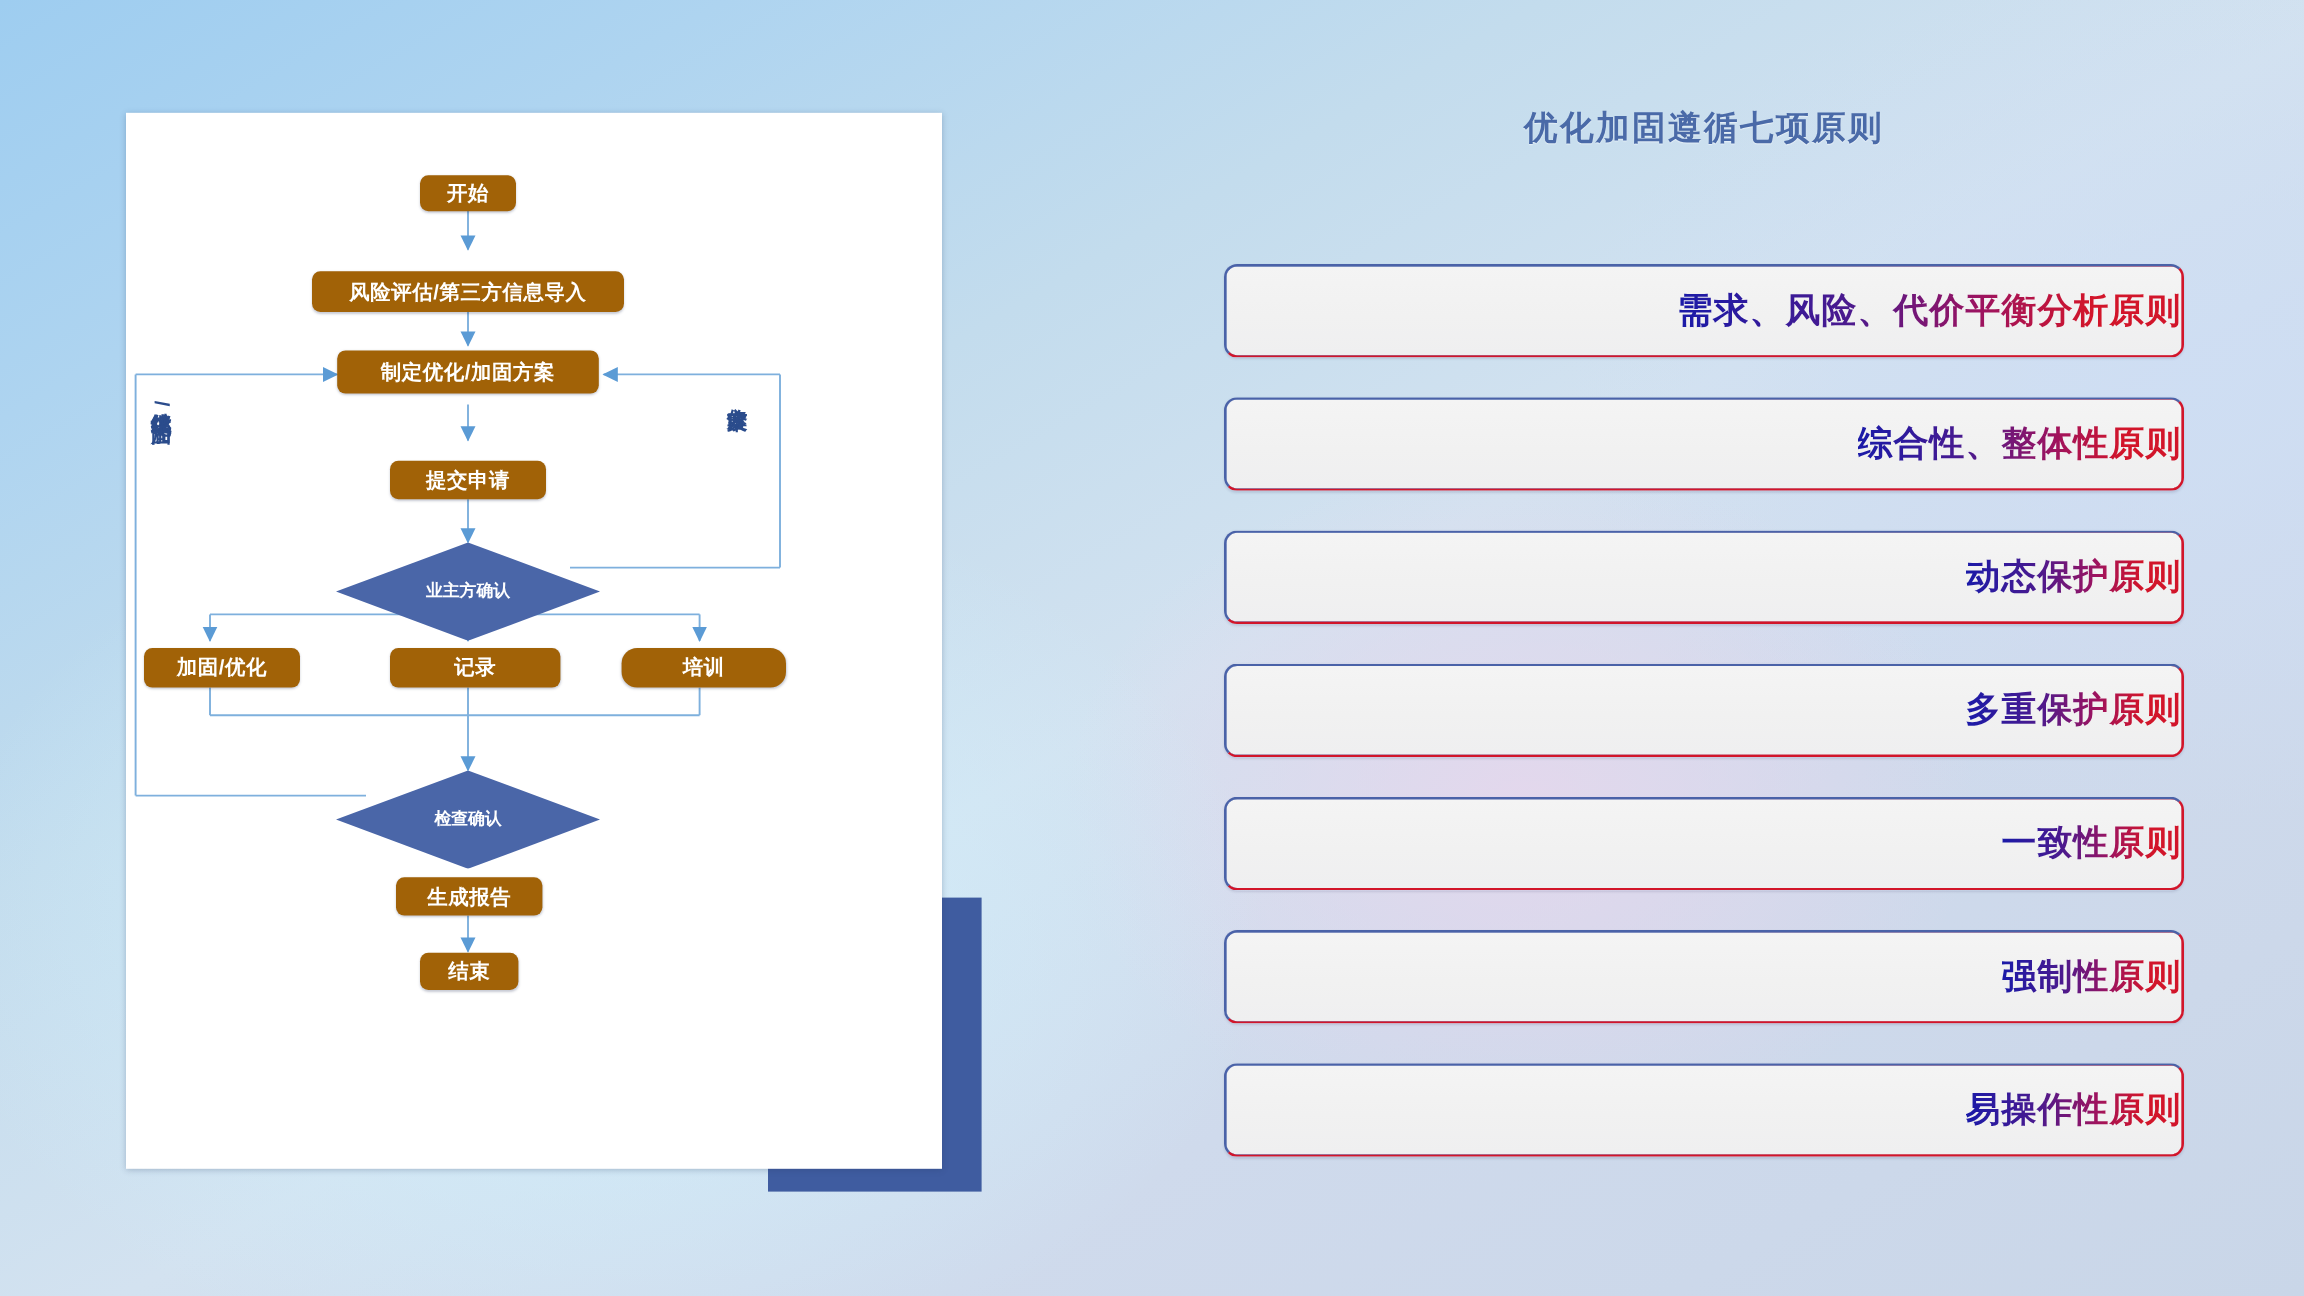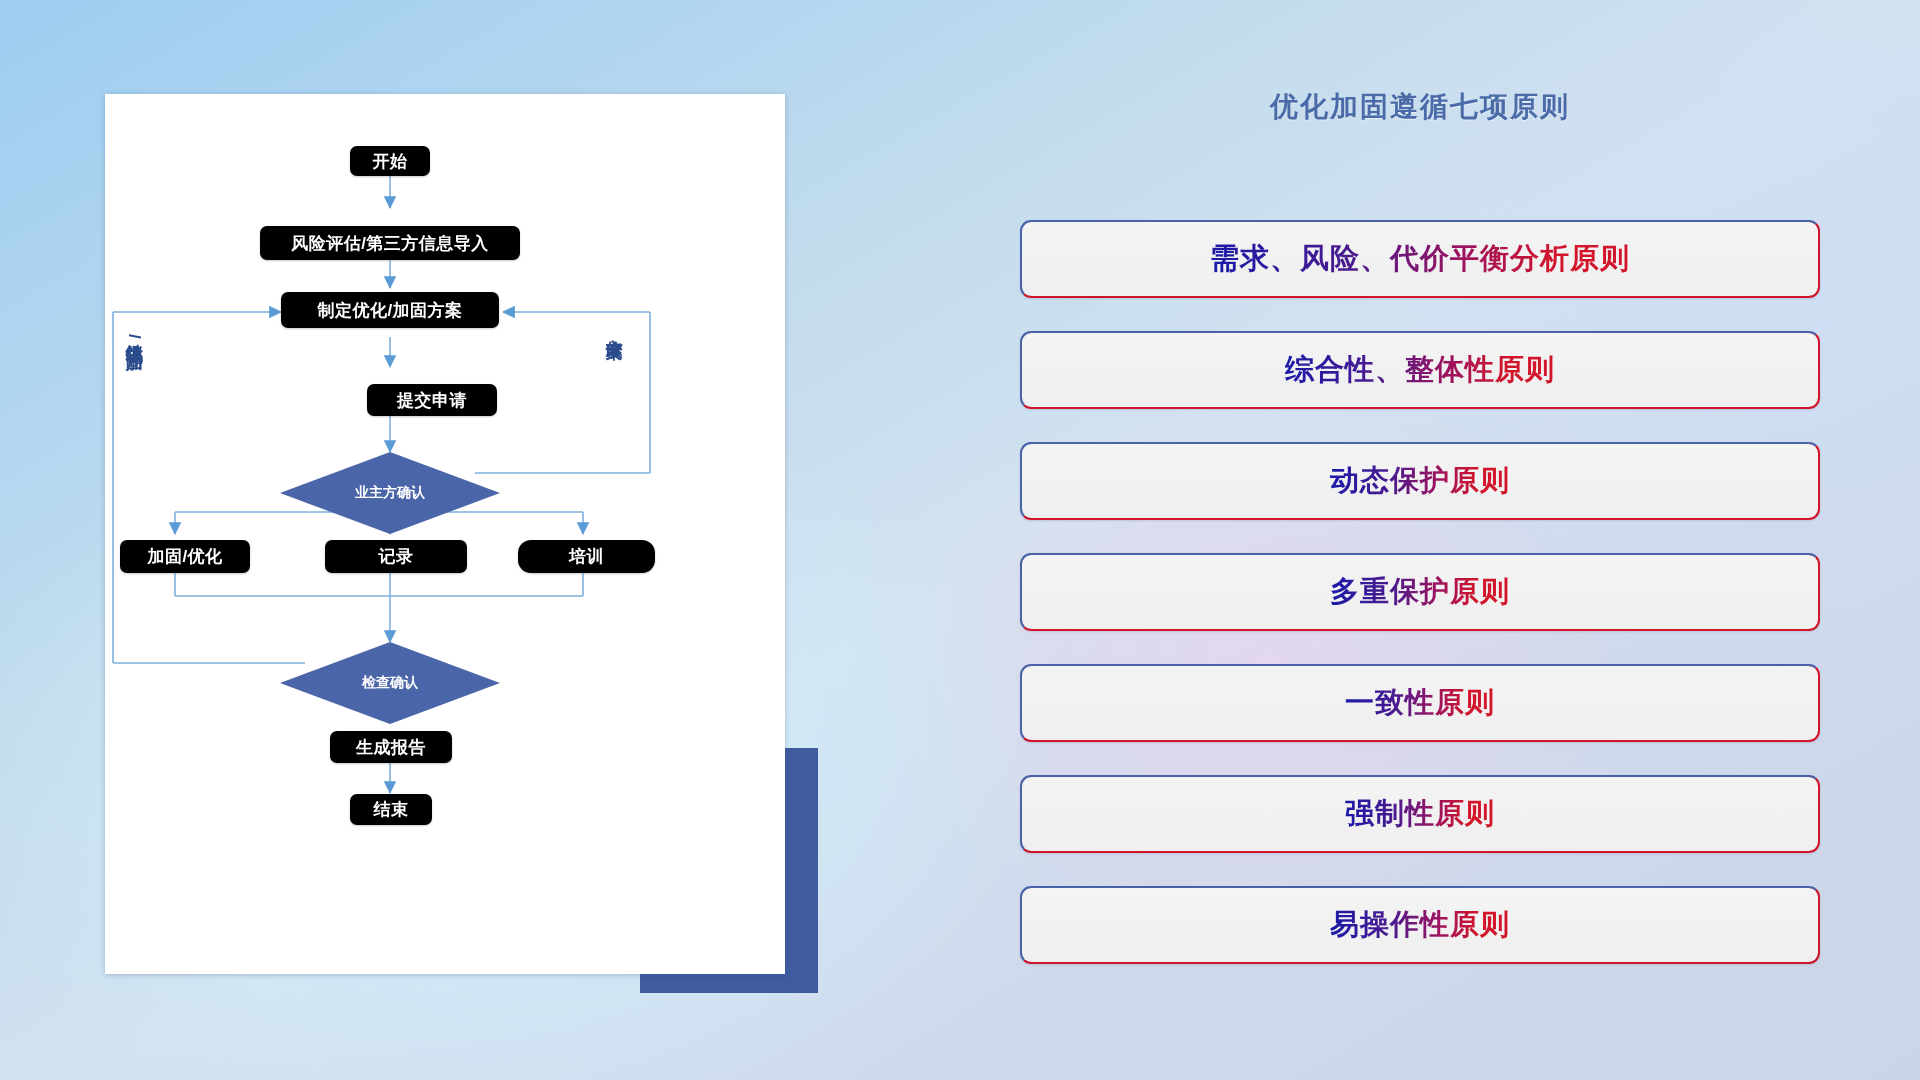--- a/index.html
+++ b/index.html
@@ -31,21 +31,21 @@
     position: absolute;
     left: 105px; top: 94px;
     width: 680px; height: 880px;
     background: #ffffff;
     box-shadow: 0 1px 5px rgba(40,60,100,0.28);
   }
   #flow-svg { position: absolute; left: 0; top: 0; }
 
   .node {
     position: absolute;
-    background: #000000;
+    background: #a16207;
     border-radius: 7px;
     color: #ffffff;
     font-size: 17px;
     font-weight: bold;
     display: flex;
     align-items: center;
     justify-content: center;
     letter-spacing: 0.5px;
     white-space: nowrap;
     box-shadow: 0 1px 2px rgba(30,45,85,0.25);
@@ -101,21 +101,21 @@
     margin-bottom: 33px;
     border-radius: 11px;
     background: linear-gradient(180deg, #f4f4f4 0%, #f1f1f1 55%, #efeff0 100%);
     border-top: 2px solid #4a62a8;
     border-bottom: 2px solid #d2152a;
     border-left: 2px solid #4a62a8;
     border-right: 2px solid #d2152a;
     box-sizing: border-box;
     display: flex;
     align-items: center;
-    justify-content: center;
+    justify-content: flex-end;
     box-shadow: 0 1px 2px rgba(60,70,110,0.16);
     overflow: hidden;
   }
   .principle-card::before {
     content: "";
     position: absolute;
     left: -2px; right: -2px; top: -2px; bottom: -2px;
     border-radius: 11px;
     padding: 2px;
     background: linear-gradient(165deg, #4a62a8 0%, #4a62a8 34%, #8a3c6e 56%, #d2152a 74%, #d2152a 100%);
@@ -186,21 +186,21 @@
         <line x1="545" y1="218" x2="398" y2="218" marker-end="url(#ar)"></line>
       </g>
     </svg>
 
     <div class="node" style="left:245px; top:52px; width:80px; height:30px;">开始</div>
 
     <div class="node" style="left:155px; top:132px; width:260px; height:34px;">风险评估/第三方信息导入</div>
 
     <div class="node" style="left:176px; top:198px; width:218px; height:36px;">制定优化/加固方案</div>
 
-    <div class="node" style="left:220px; top:290px; width:130px; height:32px;margin-left:42px;">提交申请</div>
+    <div class="node" style="left:220px; top:290px; width:130px; height:32px;">提交申请</div>
 
     <div class="decision" style="left:175px; top:358px; width:220px; height:82px;">业主方确认</div>
 
     <div class="node" style="left:15px; top:446px; width:130px; height:33px;">加固/优化</div>
 
     <div class="node" style="left:220px; top:446px; width:142px; height:33px;">记录</div>
 
     <div class="node" style="left:413px; top:446px; width:137px; height:33px;border-radius:13px;">培训</div>
 
     <div class="decision" style="left:175px; top:548px; width:220px; height:82px;">检查确认</div>

